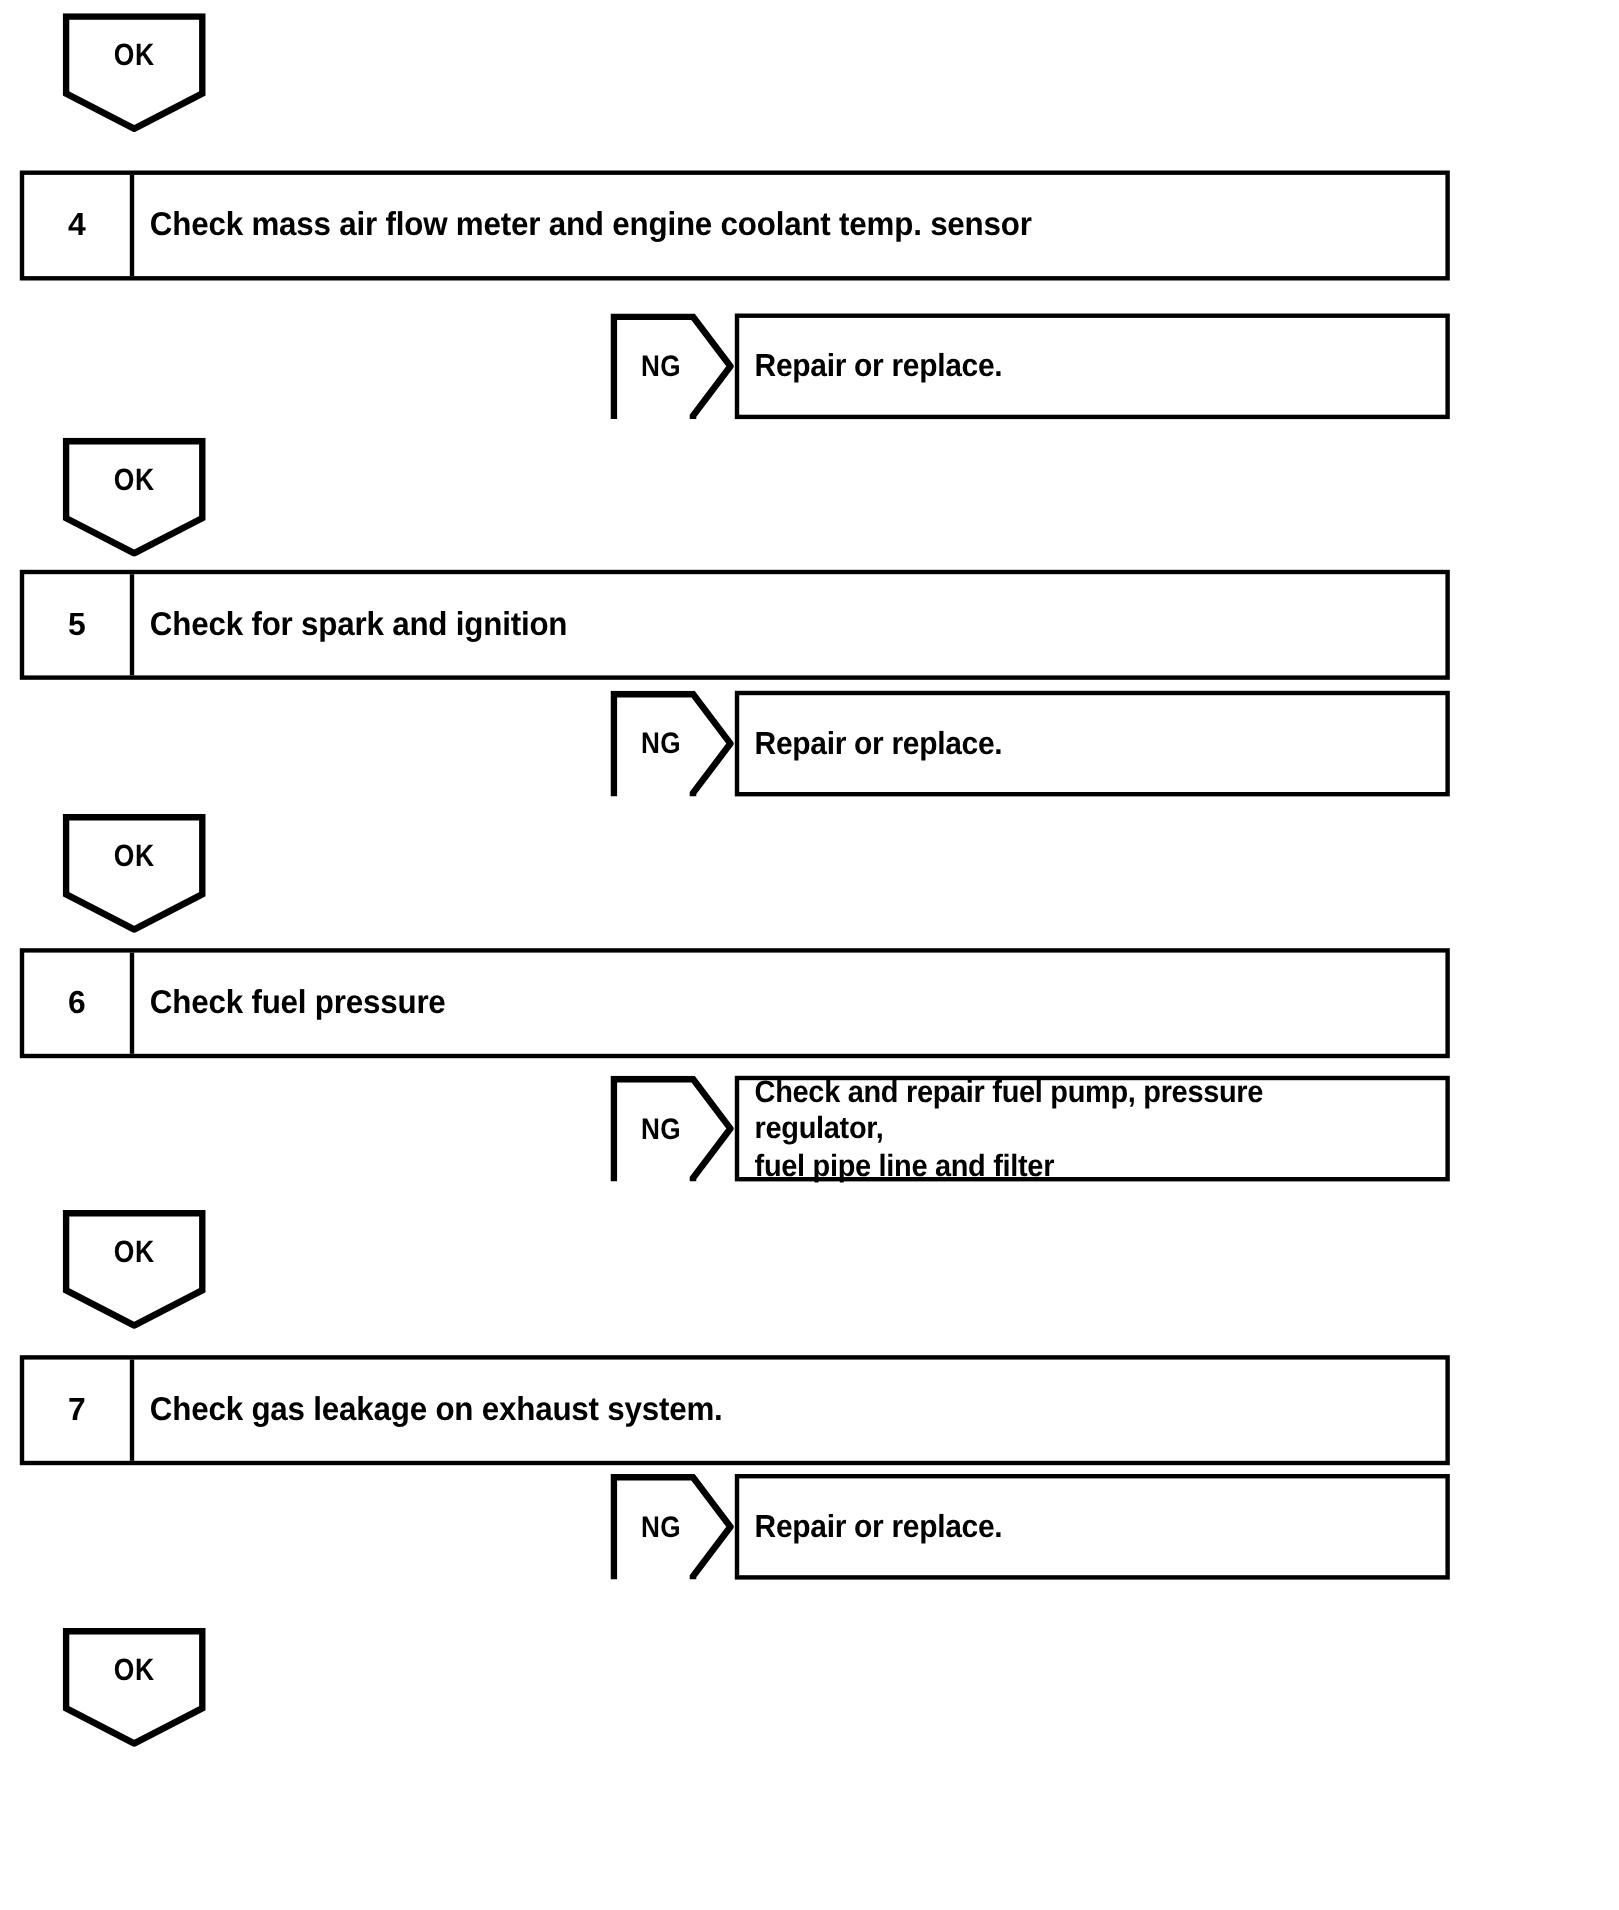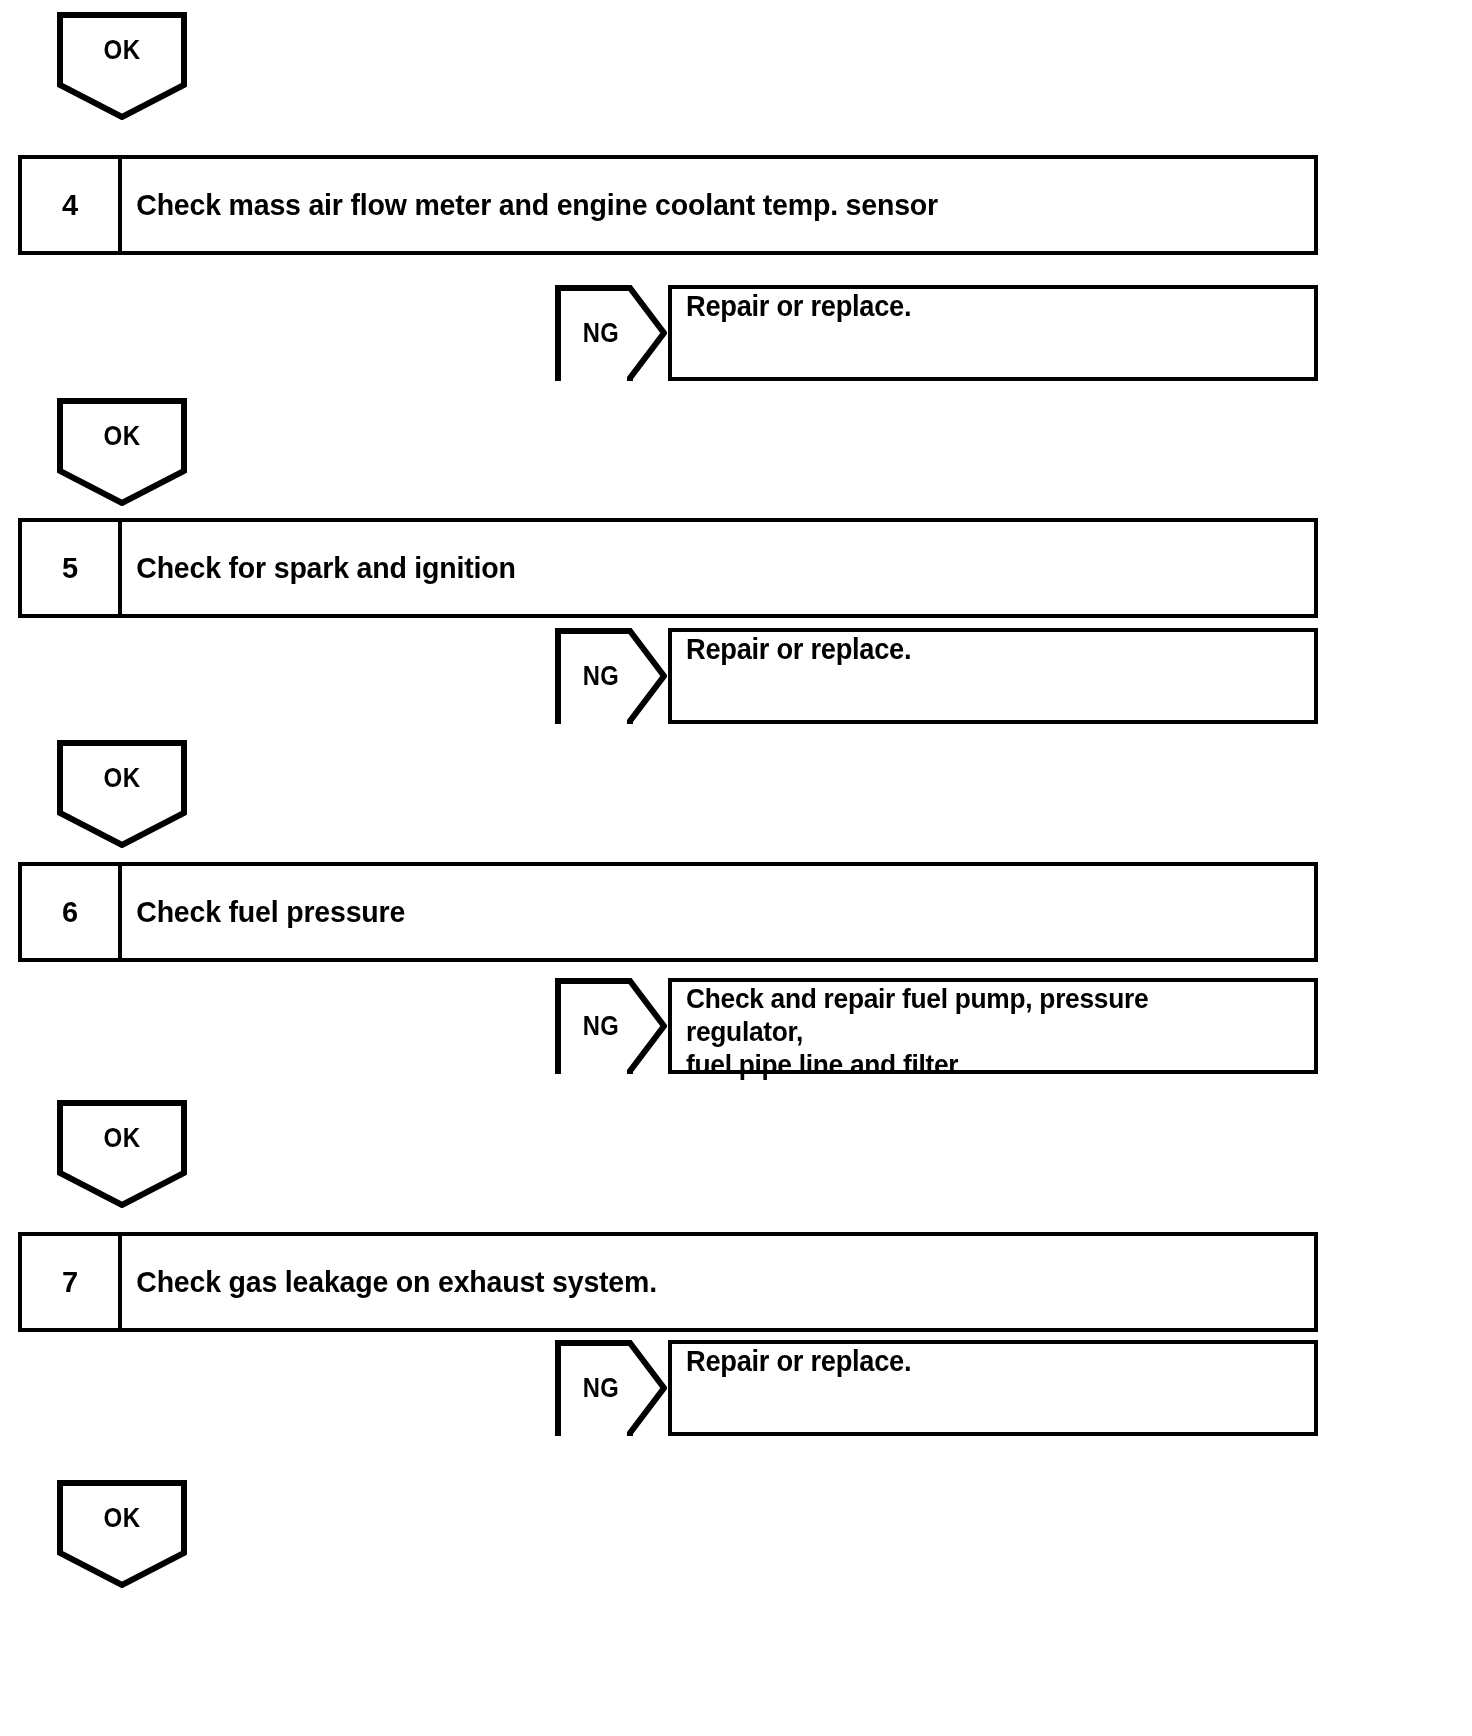--- a/index.html
+++ b/index.html
@@ -126,21 +126,21 @@
   .ng-result {
     position: absolute;
     left: 113px;
     top: 0;
     width: 650px;
     height: 96px;
     border: 4px solid #000;
     box-sizing: border-box;
     background: #fff;
     display: flex;
-    align-items: flex-start;
+    align-items: center;
     padding-left: 14px;
     padding-right: 8px;
   }
   .ng-result-text {
     font-size: 29px;
     font-weight: bold;
     color: #000;
     line-height: 1.18;
     letter-spacing: -0.3px;
     transform: scaleX(0.94);

